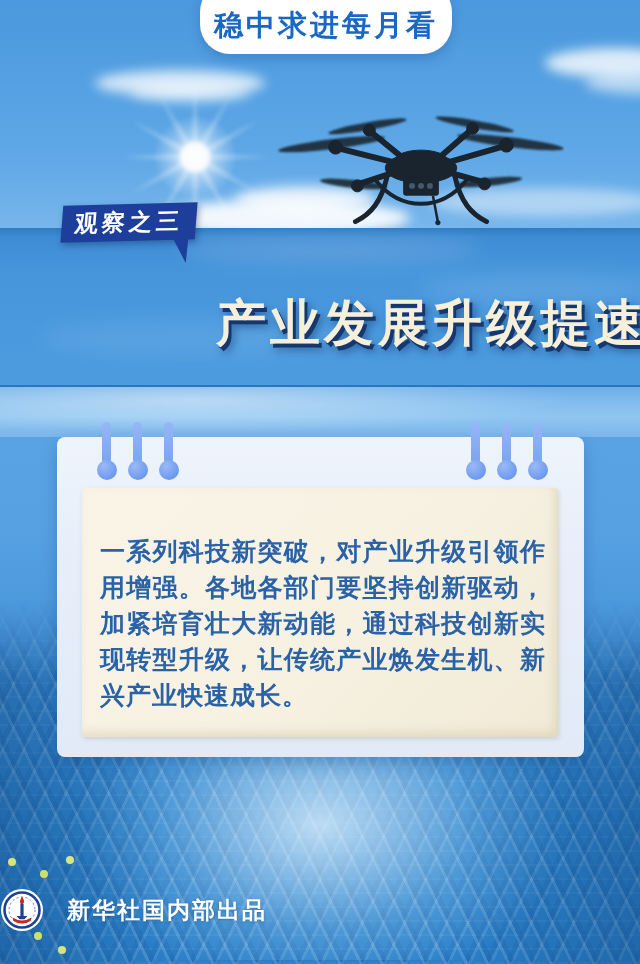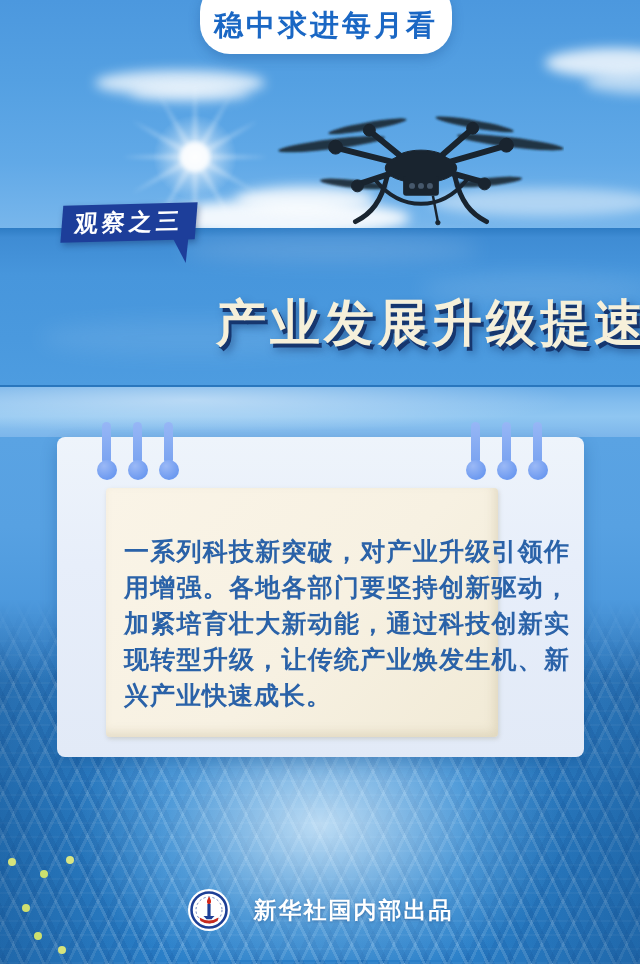--- a/index.html
+++ b/index.html
@@ -107,34 +107,33 @@
   .pin{position:absolute;top:-15px;width:18px;height:58px;}
   .pin .stem{
     position:absolute;left:4px;top:0;width:9px;height:42px;border-radius:5px;
     background:linear-gradient(180deg,#97b7f6 0%,#7aa3f0 100%);
   }
   .pin .bulb{
     position:absolute;left:-1px;bottom:0;width:20px;height:20px;border-radius:50%;
     background:radial-gradient(circle at 35% 30%,#9bb9f6,#6d9af0 70%);
   }
   .note-paper{
-    position:absolute;left:25px;top:51px;width:392px;height:249px;border-radius:4px;
+    position:absolute;left:25px;top:51px;width:476px;height:249px;border-radius:4px;
     background:linear-gradient(135deg,#faf4e7 0%,#f7f1e2 55%,#f1ead6 100%);
     box-shadow:inset -4px -5px 10px rgba(190,175,140,.30),1px 2px 4px rgba(140,130,100,.25);
-    margin-left:24px;
   }
   .note-text{
     position:absolute;left:18px;top:46px;width:446px;margin:0;
     color:#2a62a8;font-size:25px;line-height:36px;font-weight:bold;letter-spacing:1px;
     text-align:justify;
   }
   
   .footer{
     position:absolute;left:0;top:884px;width:640px;height:52px;z-index:5;
-    display:flex;align-items:center;justify-content:center;gap:23px;
+    display:flex;align-items:center;gap:23px;
   }
   .footer .publisher{
     color:#fff;font-size:23px;font-weight:bold;letter-spacing:2px;white-space:nowrap;
     text-shadow:0 1px 3px rgba(20,70,130,.5);
   }
 </style>
 </head>
 <body>
 
 <div class="poster">

